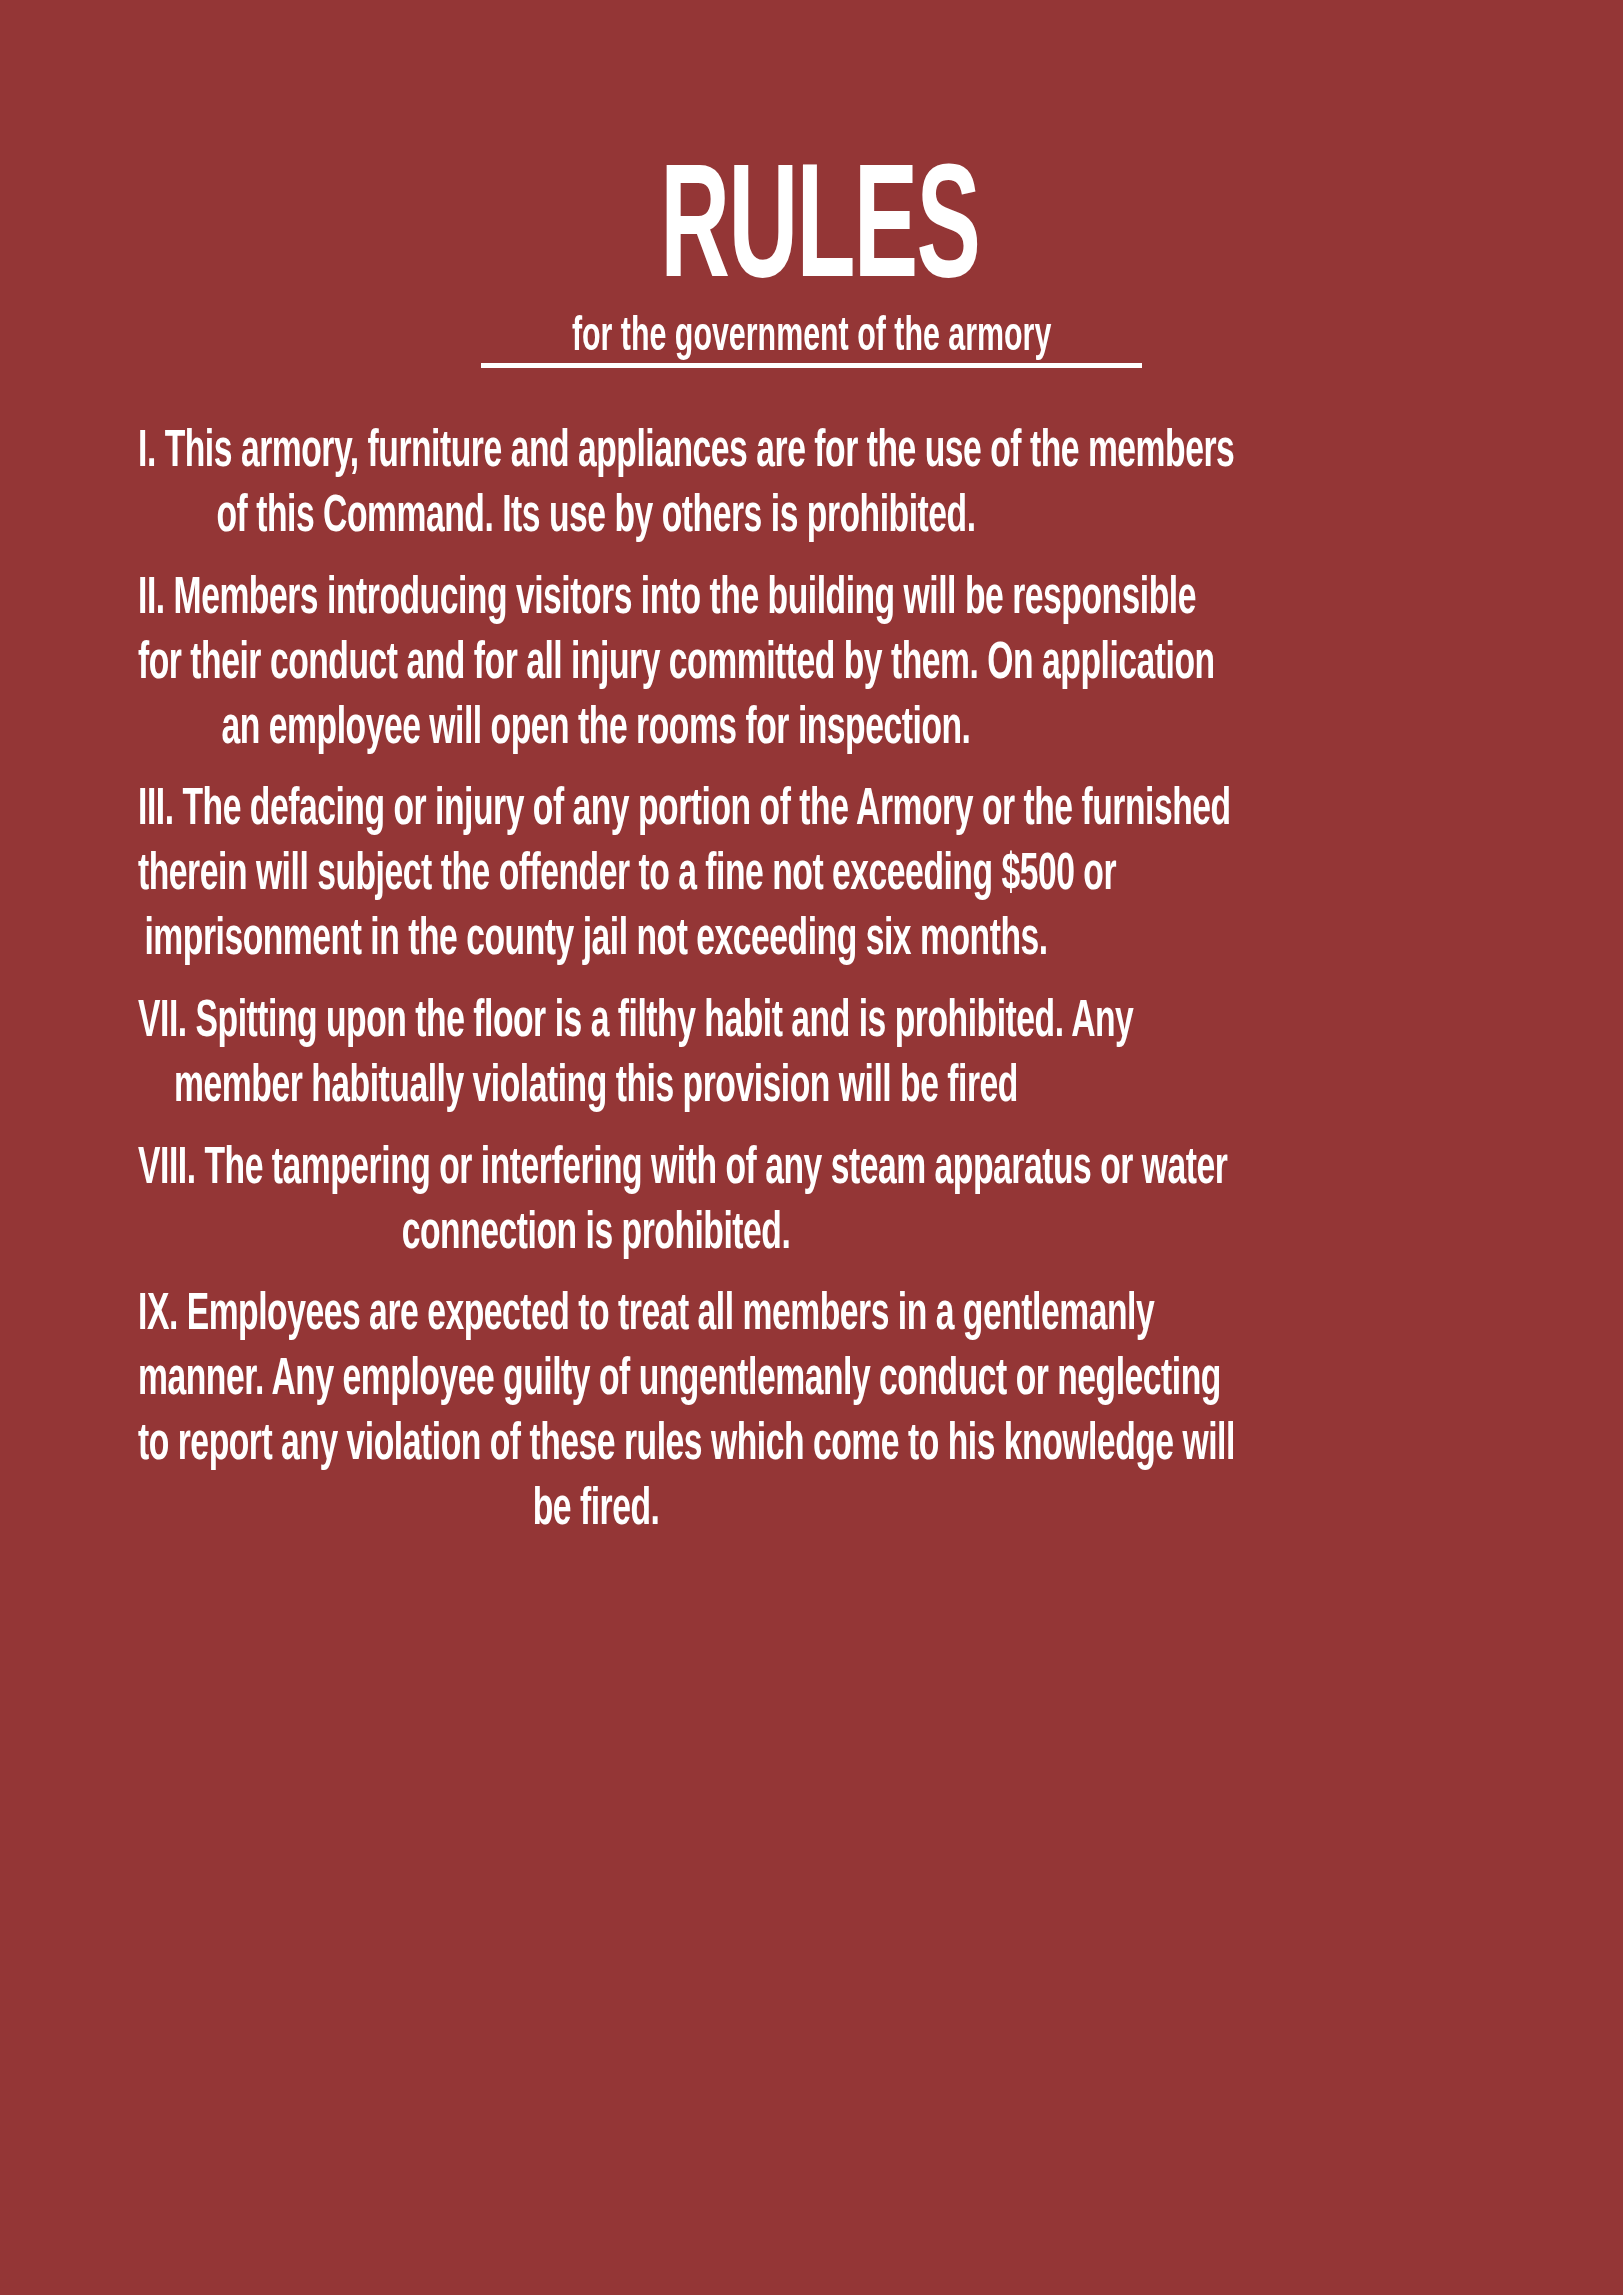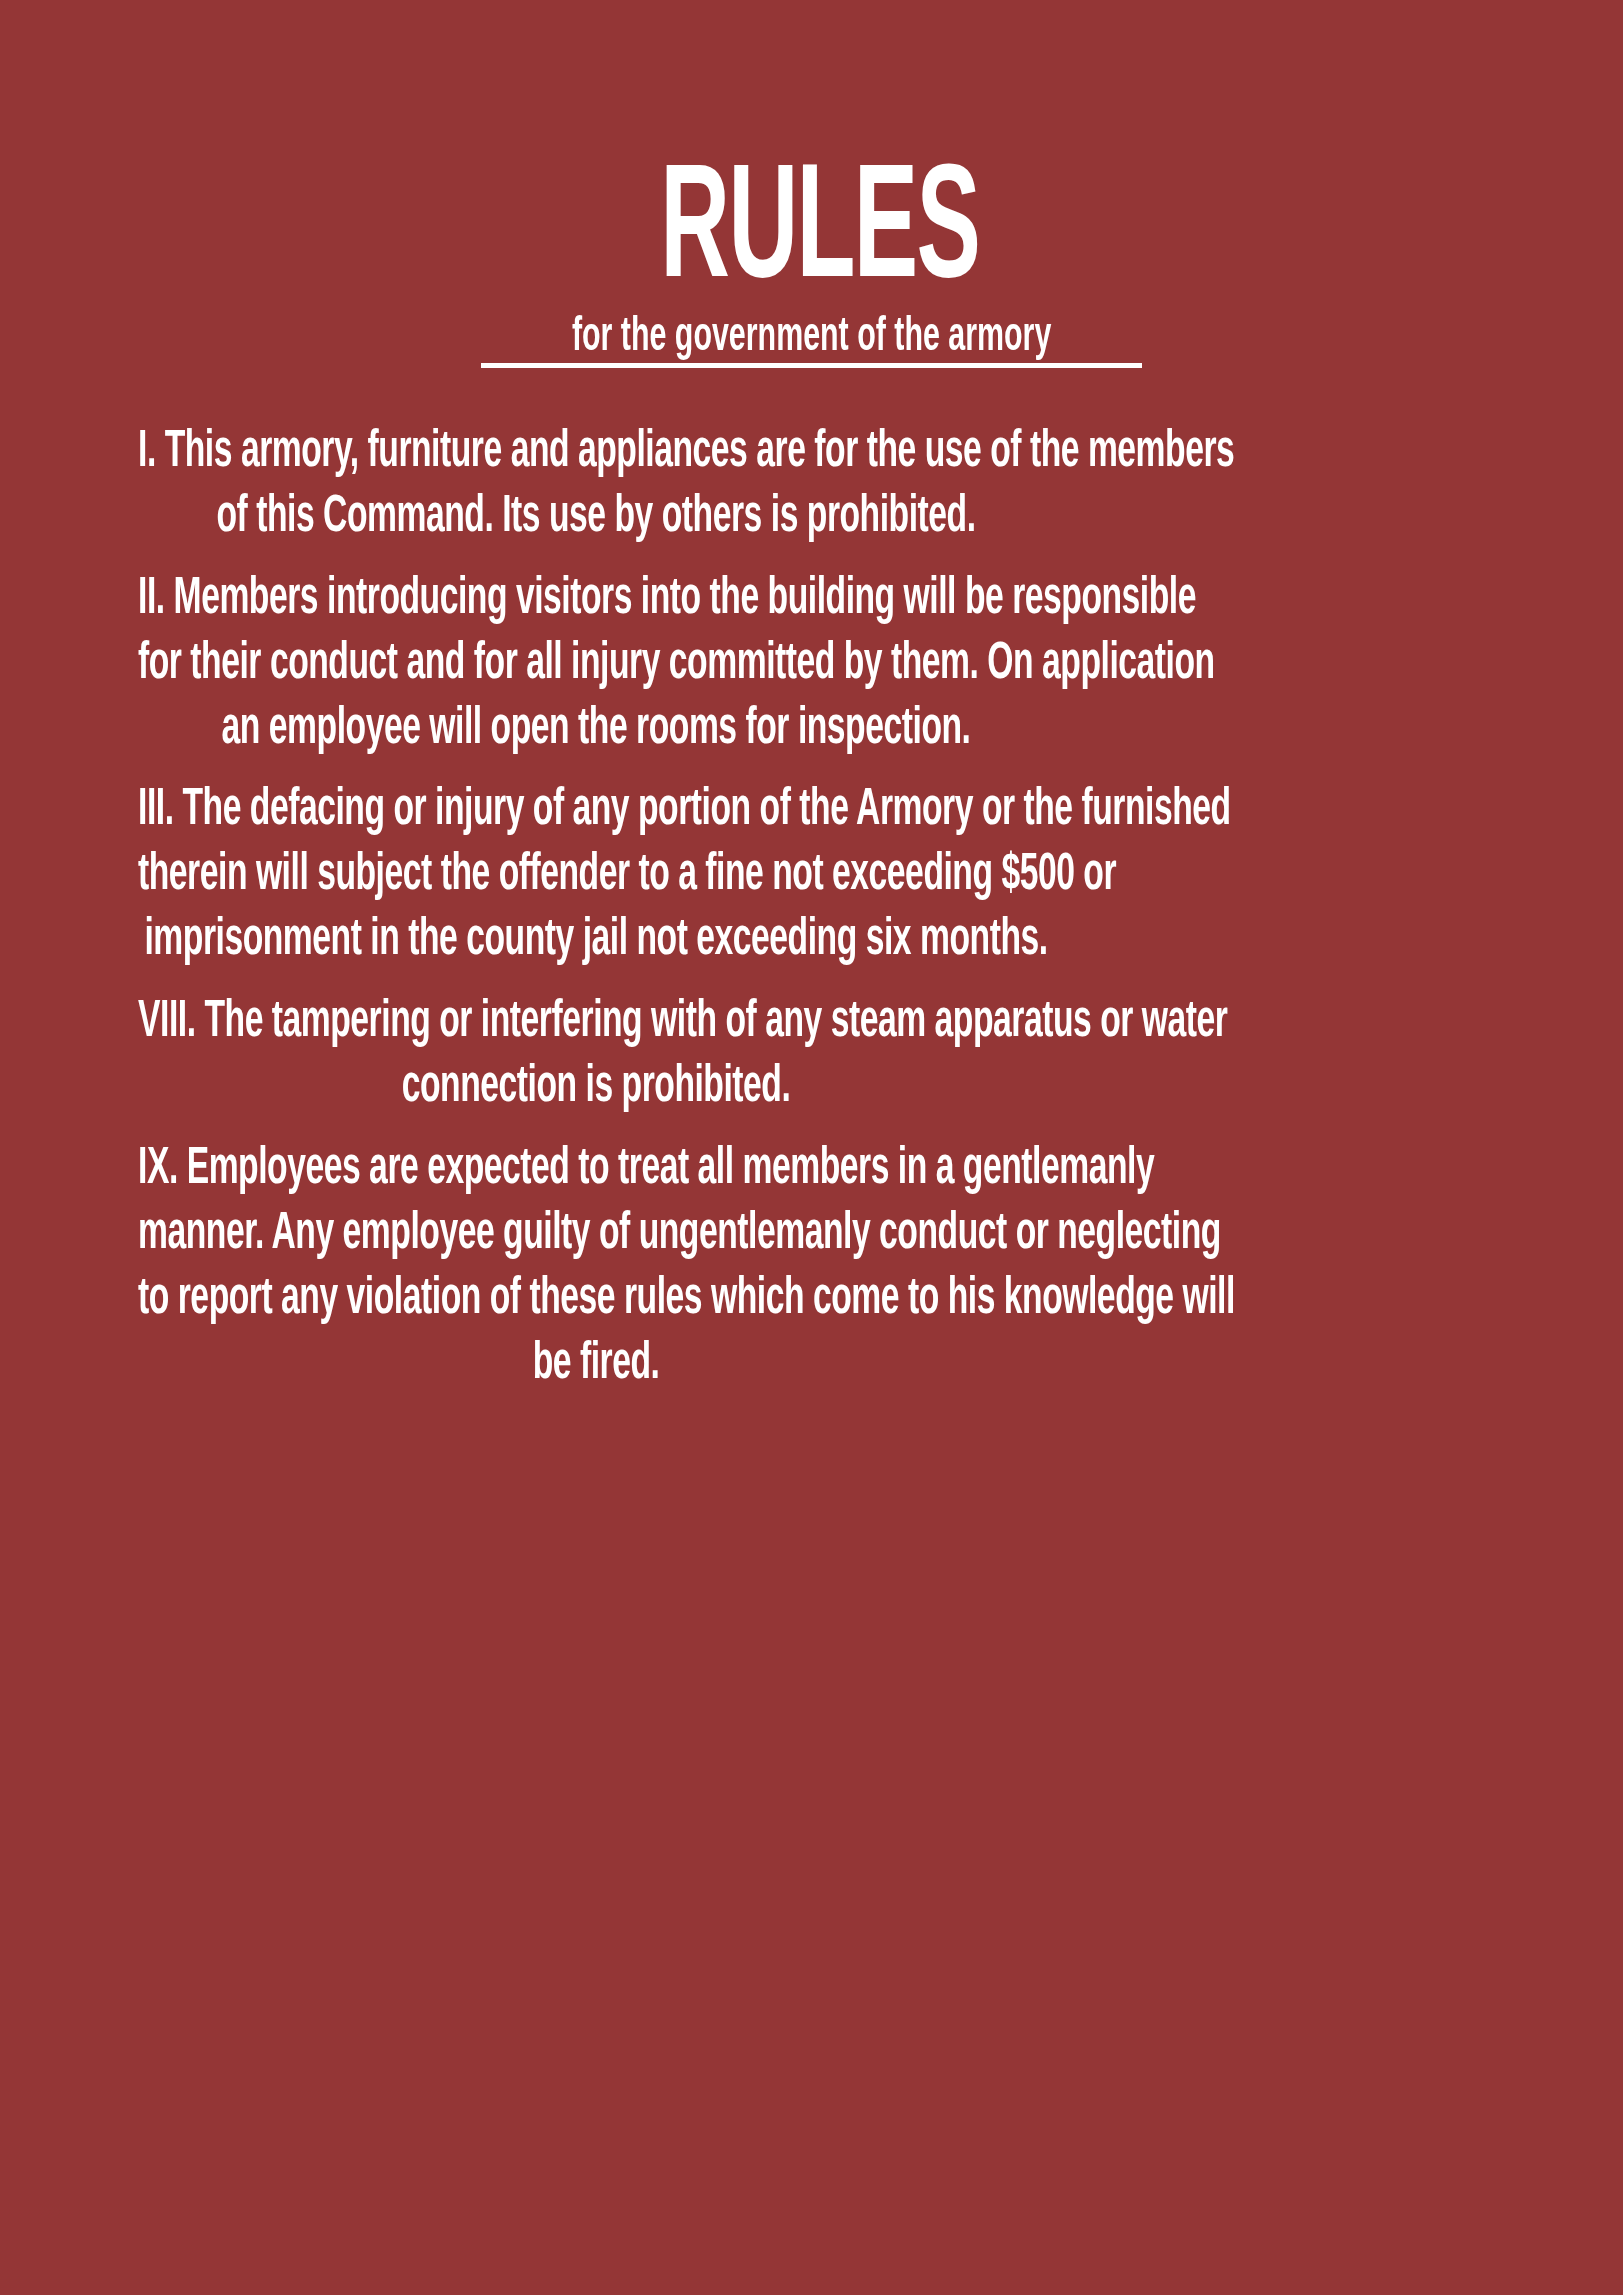--- a/index.html
+++ b/index.html
@@ -113,20 +113,24 @@
 
     <div class="rule">
       <span class="line">III. The defacing or injury of any portion of the Armory or the furnished</span>
       <span class="line">therein will subject the offender to a fine not exceeding $500 or</span>
       <span class="line">imprisonment in the county jail not exceeding six months.</span>
     </div>
 
 
 
 
+    <div class="rule">
+      <span class="line">VII. Spitting upon the floor is a filthy habit and is prohibited. Any</span>
+      <span class="line">member habitually violating this provision will be fired</span>
+    </div>
 
     <div class="rule">
       <span class="line">VIII. The tampering or interfering with of any steam apparatus or water</span>
       <span class="line">connection is prohibited.</span>
     </div>
 
     <div class="rule">
       <span class="line">IX. Employees are expected to treat all members in a gentlemanly</span>
       <span class="line">manner. Any employee guilty of ungentlemanly conduct or neglecting</span>
       <span class="line">to report any violation of these rules which come to his knowledge will</span>

